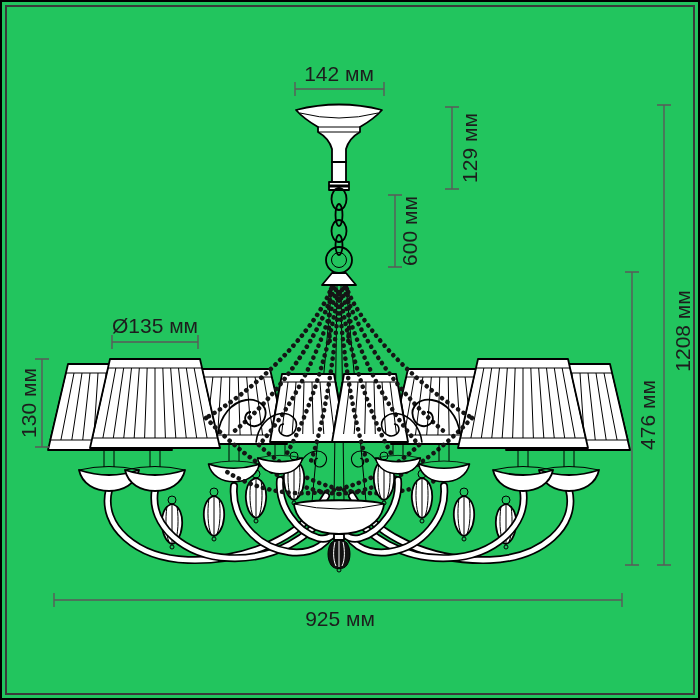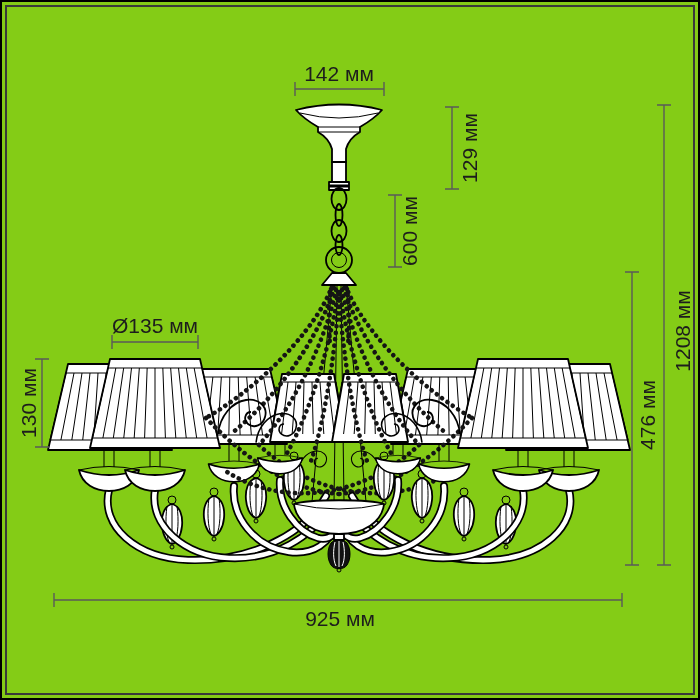--- a/index.html
+++ b/index.html
@@ -1,16 +1,16 @@
 <!DOCTYPE html>
 <html><head>
 <meta charset="utf-8">
 <style>
   html,body{margin:0;padding:0;background:#fff;}
-  #stage{position:relative;width:700px;height:700px;background:#84cc16;box-sizing:border-box;border:2px solid #000;overflow:hidden;font-family:"Liberation Sans",sans-serif;}
+  #stage{position:relative;width:700px;height:700px;background:#22c55e;box-sizing:border-box;border:2px solid #000;overflow:hidden;font-family:"Liberation Sans",sans-serif;}
   #innerframe{position:absolute;inset:3px;border:2px solid #3a3a3a;pointer-events:none;}
   svg{position:absolute;left:0;top:0;}
   .ln{stroke:#000;stroke-width:1.8;fill:none;stroke-linejoin:round;}
   .thin{stroke-width:1;}
   .f{fill:#fff;}
   .dk{fill:#111;stroke:#000;}
   .bead{stroke:#151515;stroke-width:4.6;fill:none;stroke-linecap:round;stroke-dasharray:0.1 6.4;}
   .armO{stroke:#000;stroke-width:8;fill:none;stroke-linecap:round;}
   .armI{stroke:#fff;stroke-width:4.6;fill:none;stroke-linecap:round;}
   .diml{stroke:#5a5a5a;stroke-width:1.4;fill:none;}

